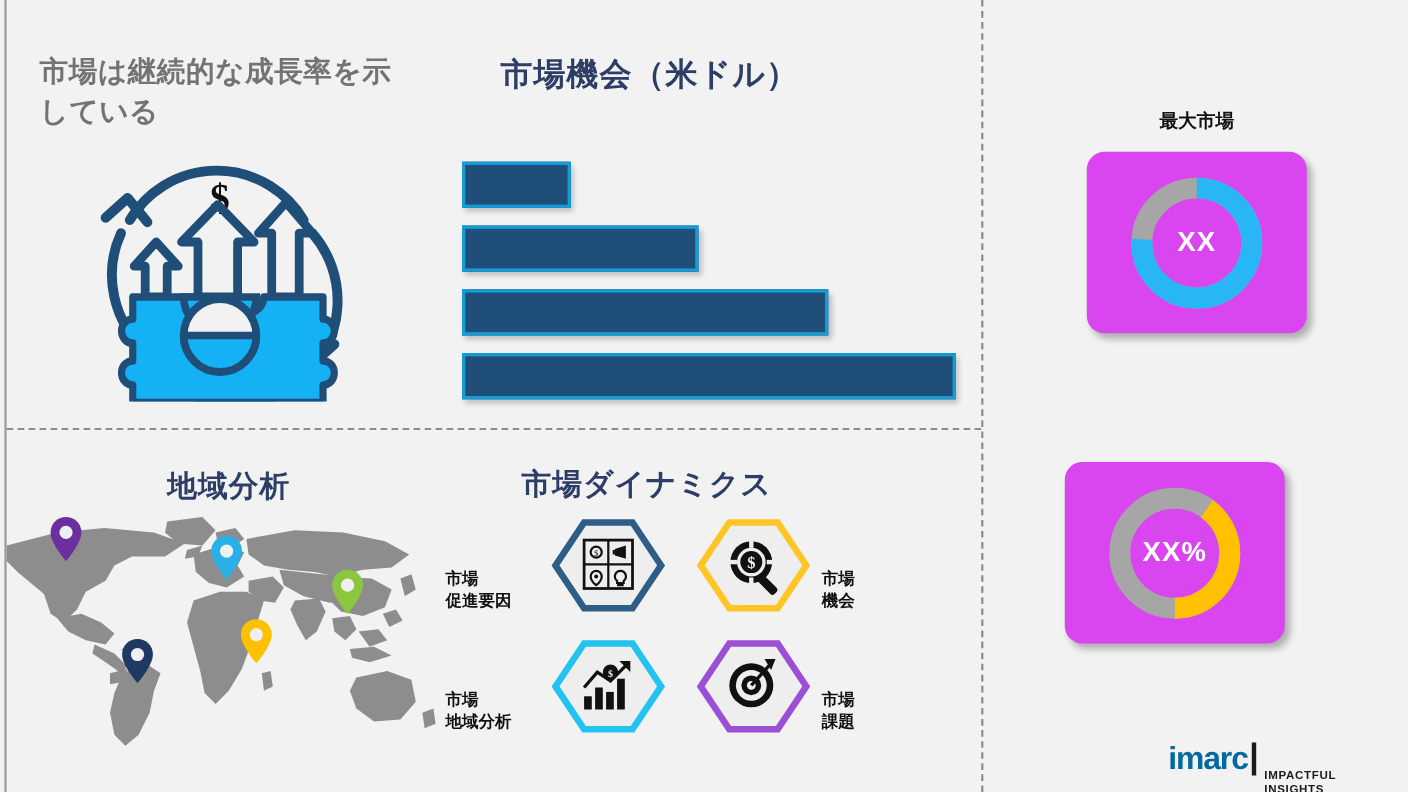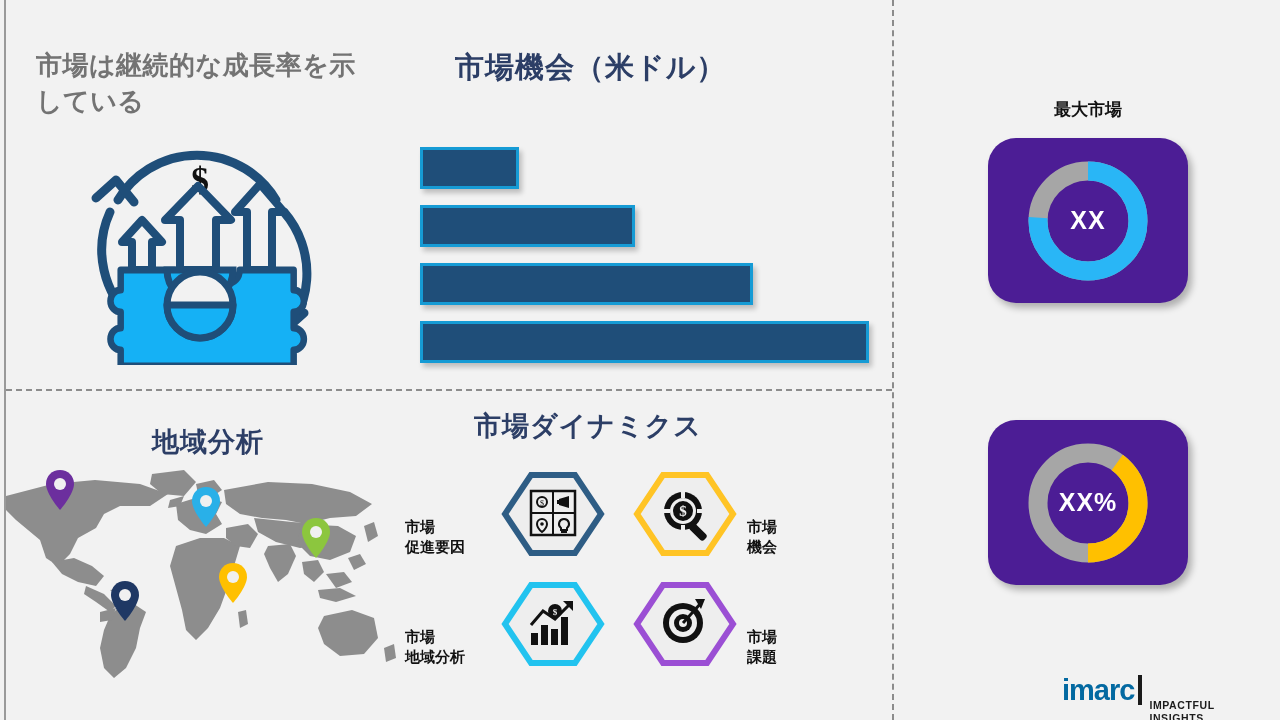--- a/index.html
+++ b/index.html
@@ -37,21 +37,21 @@
   }
   .h-chart {
     position: absolute; left: 455px; top: 48px;
     font-size: 29px; font-weight: bold; color: #2c3e66; letter-spacing: 1px;
   }
   .h-region {
     position: absolute; left: 152px; top: 424px;
     font-size: 27px; font-weight: bold; color: #2c3e66; letter-spacing: 1px;
   }
   .h-dynamics {
-    position: absolute; left: 474px; top: 408px;
+    position: absolute; left: 474px; top: 422px;
     font-size: 27px; font-weight: bold; color: #2c3e66; letter-spacing: 1px;
   }
   .h-donut {
     position: absolute; width: 260px; text-align: center;
     font-size: 17px; font-weight: bold; color: #111;
   }
   .h-donut.one { left: 958px; top: 98px; }
   .h-donut.two { left: 958px; top: 380px; }
 
   
@@ -62,26 +62,26 @@
   .bar {
     position: relative; height: 42px; margin-bottom: 16px;
     background: #1f4e79;
     border: 3px solid #169bd5;
     box-shadow: 3px 4px 5px rgba(0,0,0,.22);
   }
 
   
   .donut-panel {
     position: absolute; width: 200px; height: 165px;
-    background: #4c1d95;
-    border-radius: 28px;
+    background: #d946ef;
+    border-radius: 16px;
     box-shadow: 4px 5px 7px rgba(0,0,0,.28);
   }
   .donut-panel.one { left: 988px; top: 138px; }
-  .donut-panel.two { left: 988px; top: 420px; }
+  .donut-panel.two { left: 968px; top: 420px; }
   .donut-panel svg { position: absolute; left: 50%; top: 50%; transform: translate(-50%,-50%); }
   .donut-center {
     position: absolute; left: 0; top: 0; width: 100%; height: 100%;
     display: flex; align-items: center; justify-content: center;
     font-size: 25px; font-weight: bold; color: #fff; letter-spacing: 1px;
   }
 
   
   .map { position: absolute; left: 0px; top: 462px; width: 400px; height: 225px; }
 

